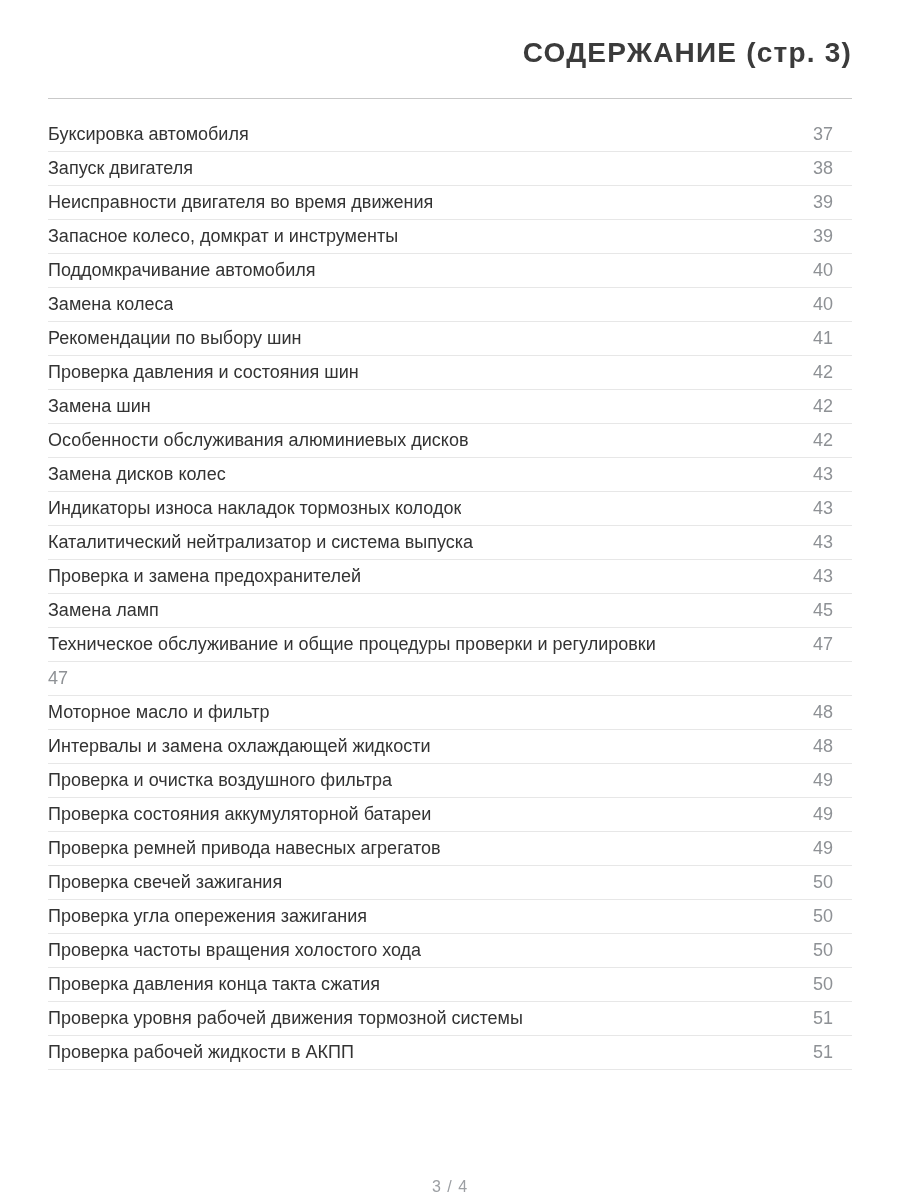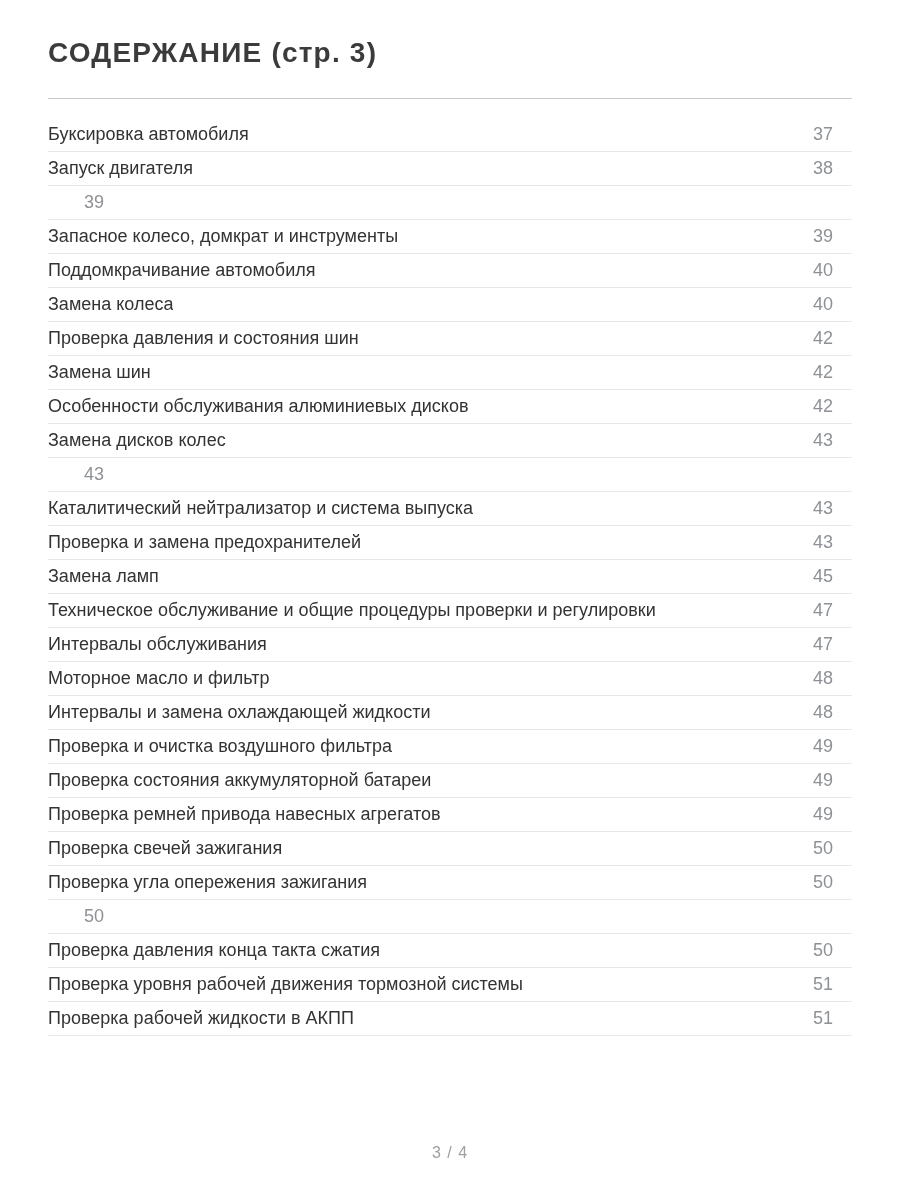--- a/index.html
+++ b/index.html
@@ -21,21 +21,21 @@
   .page {
     width: 900px;
     height: 1200px;
     margin: 0 auto;
     background: var(--c-bg);
     padding: 0 48px;
     position: relative;
   }
   .doc-title {
     margin: 36px 0 4px 0;
-    text-align: left;
+    text-align: right;
     font-size: 28px;
     line-height: 34px;
     font-weight: 700;
     letter-spacing: 1.2px;
     color: var(--c-title);
   }
   .title-rule {
     border: none;
     border-top: 1px solid var(--c-rule);
     margin: 28px 0 0 0;
@@ -54,21 +54,20 @@
   }
   .toc-title {
     color: var(--c-item);
     white-space: nowrap;
     overflow: hidden;
   }
   .toc-page {
     color: var(--c-pagenum);
     padding-right: 19px;
     flex-shrink: 0;
-    margin-left: 36px;
   }
   .page-footer {
     margin-top: 108px;
     text-align: center;
     font-size: 16px;
     letter-spacing: 1px;
     color: var(--c-footer);
   }
 </style>
 </head>
@@ -83,71 +82,76 @@
   <div class="toc-list">
       <div class="toc-row">
         <span class="toc-title">Буксировка автомобиля</span>
         <span class="toc-page">37</span>
       </div>
       <div class="toc-row">
         <span class="toc-title">Запуск двигателя</span>
         <span class="toc-page">38</span>
       </div>
       <div class="toc-row">
+        <span class="toc-title">Неисправности двигателя во время движения</span>
         <span class="toc-page">39</span>
       </div>
       <div class="toc-row">
         <span class="toc-title">Запасное колесо, домкрат и инструменты</span>
         <span class="toc-page">39</span>
       </div>
       <div class="toc-row">
         <span class="toc-title">Поддомкрачивание автомобиля</span>
         <span class="toc-page">40</span>
       </div>
       <div class="toc-row">
         <span class="toc-title">Замена колеса</span>
         <span class="toc-page">40</span>
       </div>
       <div class="toc-row">
+        <span class="toc-title">Рекомендации по выбору шин</span>
+        <span class="toc-page">41</span>
+      </div>
+      <div class="toc-row">
         <span class="toc-title">Проверка давления и состояния шин</span>
         <span class="toc-page">42</span>
       </div>
       <div class="toc-row">
         <span class="toc-title">Замена шин</span>
         <span class="toc-page">42</span>
       </div>
       <div class="toc-row">
         <span class="toc-title">Особенности обслуживания алюминиевых дисков</span>
         <span class="toc-page">42</span>
       </div>
       <div class="toc-row">
         <span class="toc-title">Замена дисков колес</span>
         <span class="toc-page">43</span>
       </div>
       <div class="toc-row">
+        <span class="toc-title">Индикаторы износа накладок тормозных колодок</span>
         <span class="toc-page">43</span>
       </div>
       <div class="toc-row">
         <span class="toc-title">Каталитический нейтрализатор и система выпуска</span>
         <span class="toc-page">43</span>
       </div>
       <div class="toc-row">
         <span class="toc-title">Проверка и замена предохранителей</span>
         <span class="toc-page">43</span>
       </div>
       <div class="toc-row">
         <span class="toc-title">Замена ламп</span>
         <span class="toc-page">45</span>
       </div>
       <div class="toc-row">
         <span class="toc-title">Техническое обслуживание и общие процедуры проверки и регулировки</span>
         <span class="toc-page">47</span>
       </div>
       <div class="toc-row">
-        <span class="toc-title">Интервалы обслуживания</span>
         <span class="toc-page">47</span>
       </div>
       <div class="toc-row">
         <span class="toc-title">Моторное масло и фильтр</span>
         <span class="toc-page">48</span>
       </div>
       <div class="toc-row">
         <span class="toc-title">Интервалы и замена охлаждающей жидкости</span>
         <span class="toc-page">48</span>
       </div>
@@ -165,20 +169,21 @@
       </div>
       <div class="toc-row">
         <span class="toc-title">Проверка свечей зажигания</span>
         <span class="toc-page">50</span>
       </div>
       <div class="toc-row">
         <span class="toc-title">Проверка угла опережения зажигания</span>
         <span class="toc-page">50</span>
       </div>
       <div class="toc-row">
+        <span class="toc-title">Проверка частоты вращения холостого хода</span>
         <span class="toc-page">50</span>
       </div>
       <div class="toc-row">
         <span class="toc-title">Проверка давления конца такта сжатия</span>
         <span class="toc-page">50</span>
       </div>
       <div class="toc-row">
         <span class="toc-title">Проверка уровня рабочей движения тормозной системы</span>
         <span class="toc-page">51</span>
       </div>

